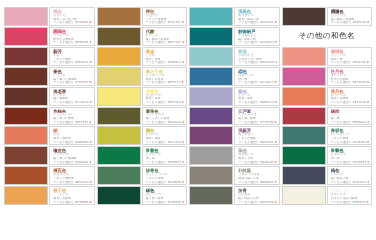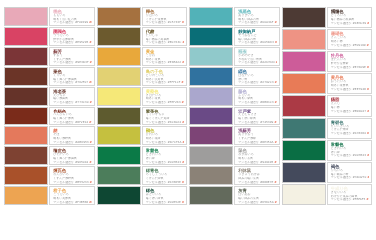--- a/index.html
+++ b/index.html
@@ -377,20 +377,23 @@
     <div class="column">
       <div class="row">
         <div class="swatch" style="background: rgb(77, 58, 52);"></div>
         <div class="card">
           <div class="c-name" style="color: rgb(77, 58, 52);">髑髏色</div>
           <div class="c-kana">どくろいろ</div>
           <div class="c-desc">暗い赤みの黒褐色</div>
           <div class="c-codes"><span>マンセル値ほか #4B3C39</span> <span class="hex">#4E3B35</span></div>
         </div>
       </div>
+      <div class="section-header">
+        <span>その他の和色名</span>
+      </div>
       <div class="row">
         <div class="swatch" style="background: rgb(238, 147, 132);"></div>
         <div class="card">
           <div class="c-name" style="color: rgb(238, 147, 132);">珊瑚色</div>
           <div class="c-kana">さんごいろ</div>
           <div class="c-desc">明るい赤</div>
           <div class="c-codes"><span>マンセル値ほか #F09199</span> <span class="hex">#ED9384</span></div>
         </div>
       </div>
       <div class="row">

